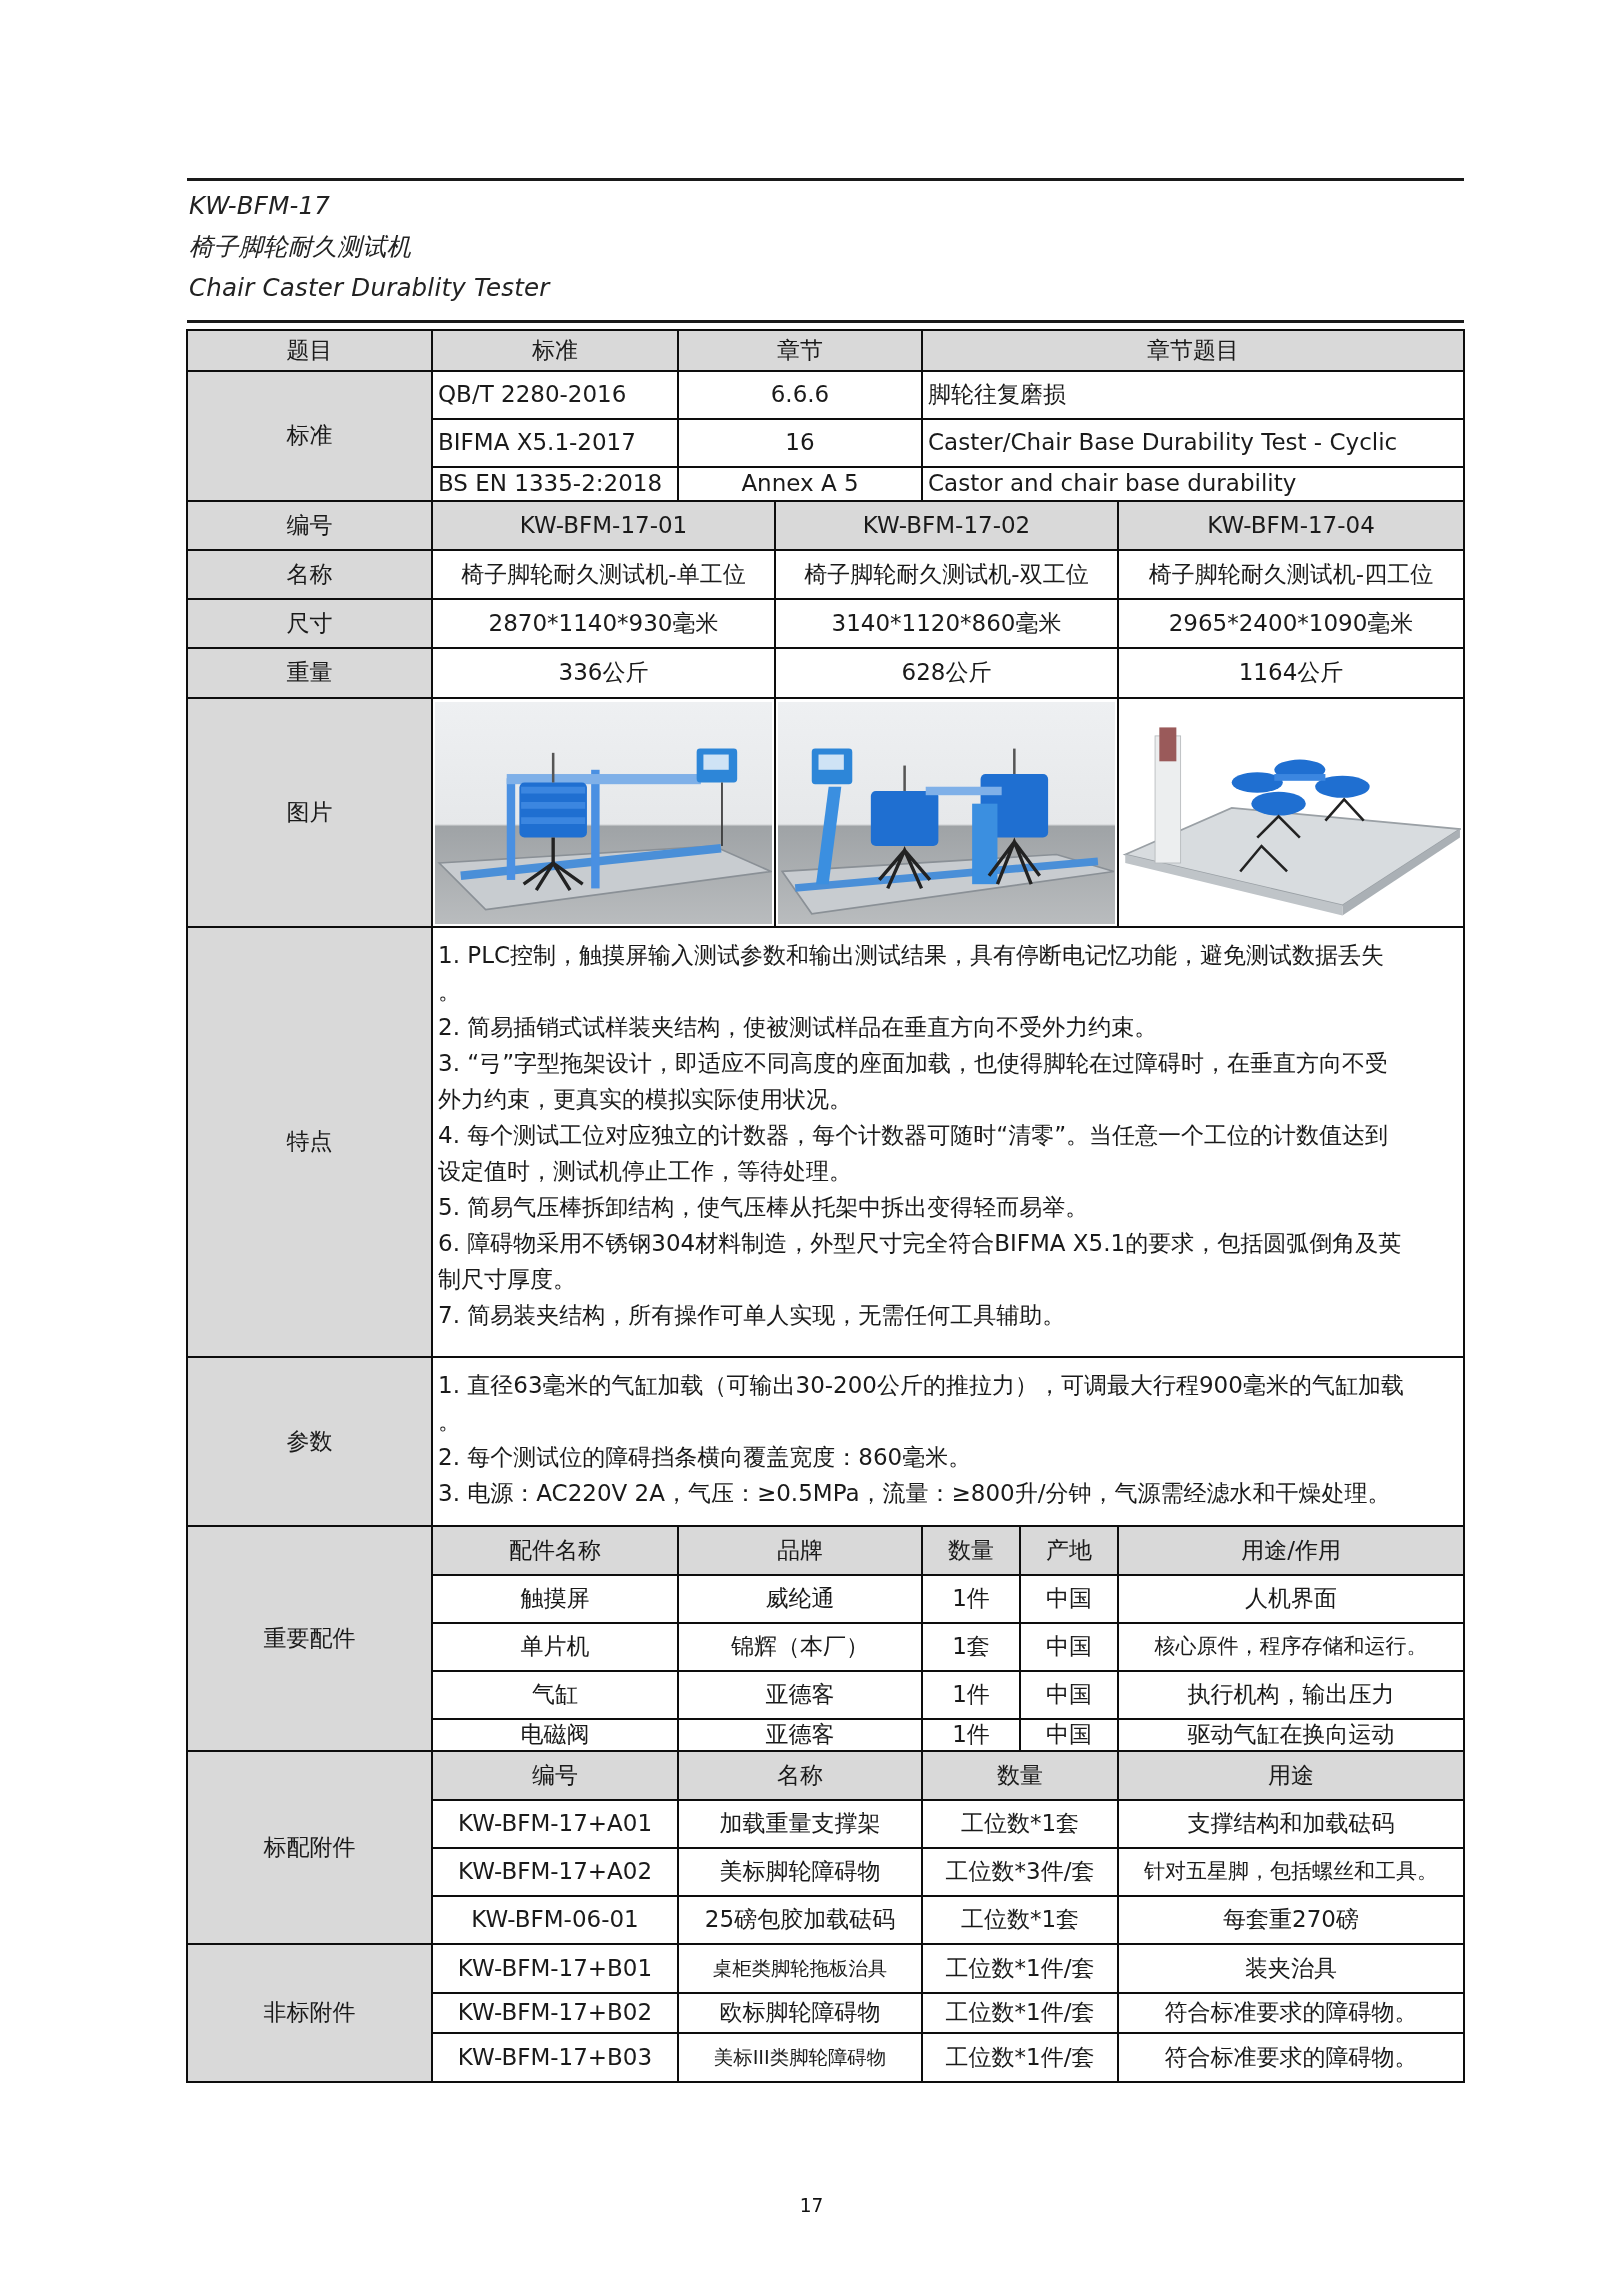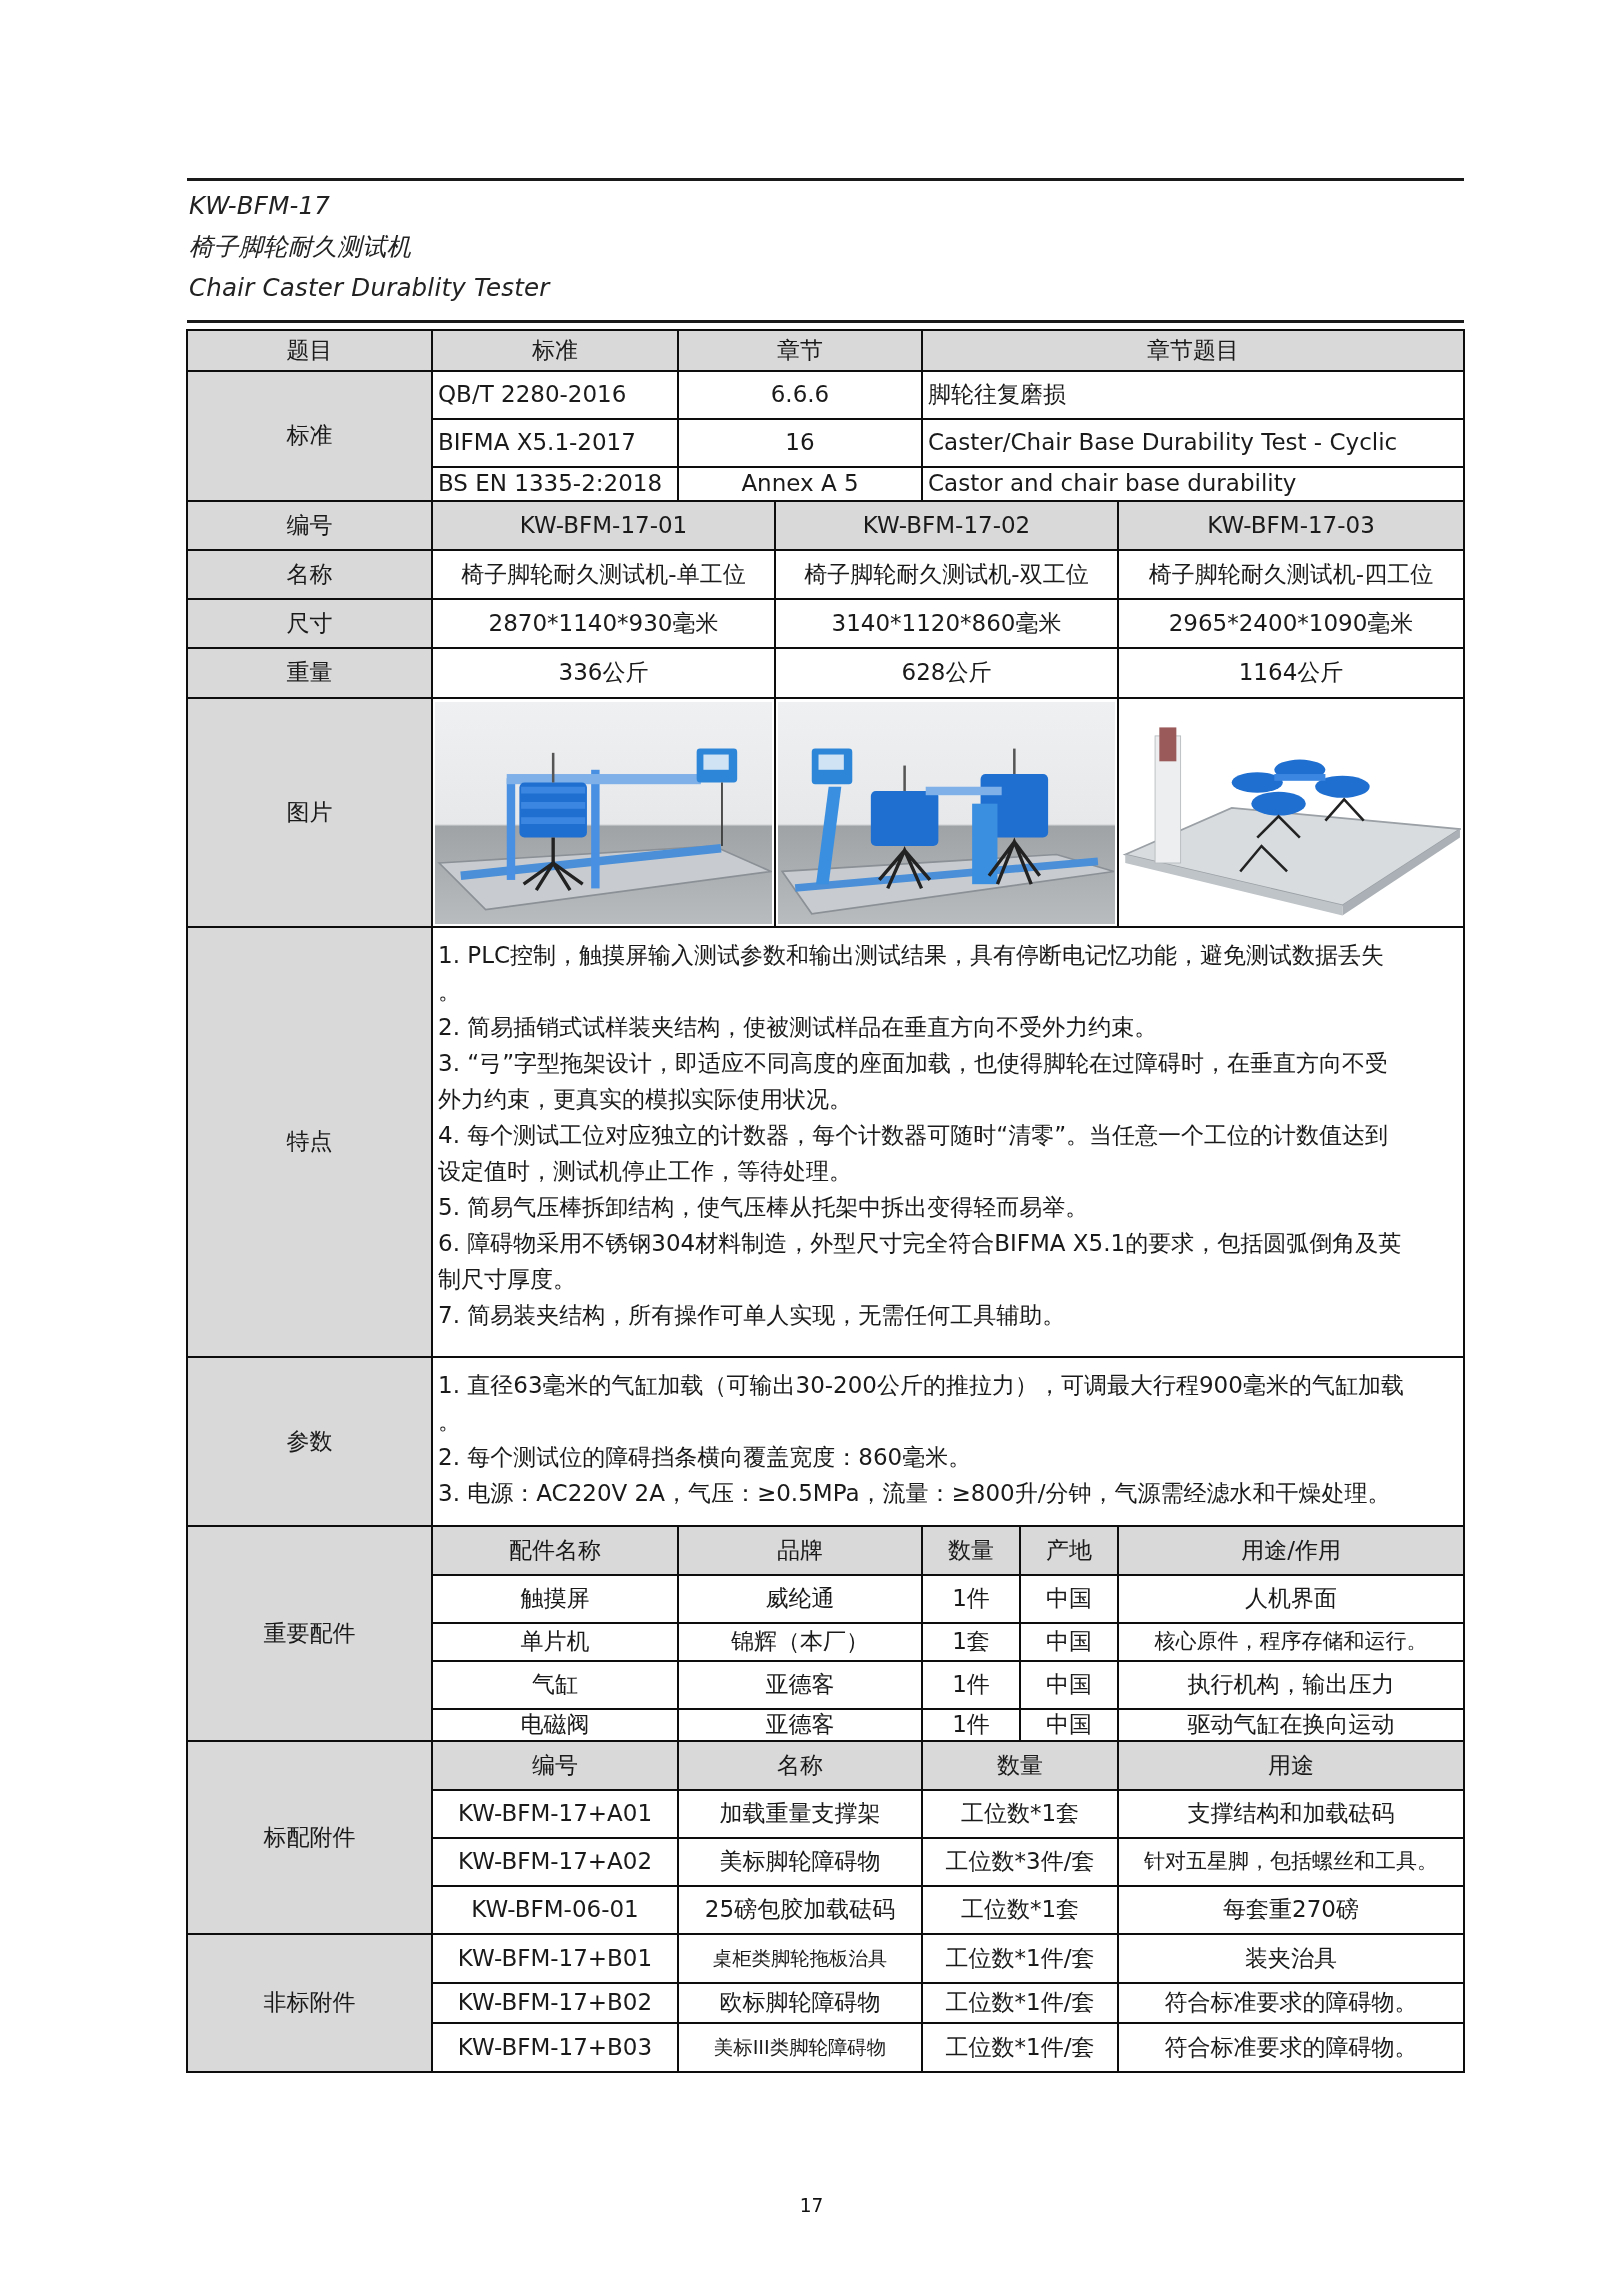--- a/index.html
+++ b/index.html
@@ -84,21 +84,21 @@
   <tr style="height:34px">
     <td class="left">BS EN 1335-2:2018</td>
     <td colspan="2">Annex A 5</td>
     <td class="left" colspan="3">Castor and chair base durability</td>
   </tr>
 
   <tr style="height:49px">
     <td class="gray">编号</td>
     <td class="gray" colspan="2">KW-BFM-17-01</td>
     <td class="gray" colspan="3">KW-BFM-17-02</td>
-    <td class="gray">KW-BFM-17-03</td>
+    <td class="gray">KW-BFM-17-04</td>
   </tr>
   <tr style="height:49px">
     <td class="gray">名称</td>
     <td colspan="2">椅子脚轮耐久测试机-单工位</td>
     <td colspan="3">椅子脚轮耐久测试机-双工位</td>
     <td>椅子脚轮耐久测试机-四工位</td>
   </tr>
   <tr style="height:49px">
     <td class="gray">尺寸</td>
     <td colspan="2">2870*1140*930毫米</td>
@@ -209,21 +209,21 @@
     <td class="gray">产地</td>
     <td class="gray">用途/作用</td>
   </tr>
   <tr style="height:48px">
     <td>触摸屏</td>
     <td colspan="2">威纶通</td>
     <td>1件</td>
     <td>中国</td>
     <td>人机界面</td>
   </tr>
-  <tr style="height:38px">
+  <tr style="height:48px">
     <td>单片机</td>
     <td colspan="2">锦辉（本厂）</td>
     <td>1套</td>
     <td>中国</td>
     <td class="small">核心原件，程序存储和运行。</td>
   </tr>
   <tr style="height:48px">
     <td>气缸</td>
     <td colspan="2">亚德客</td>
     <td>1件</td>

